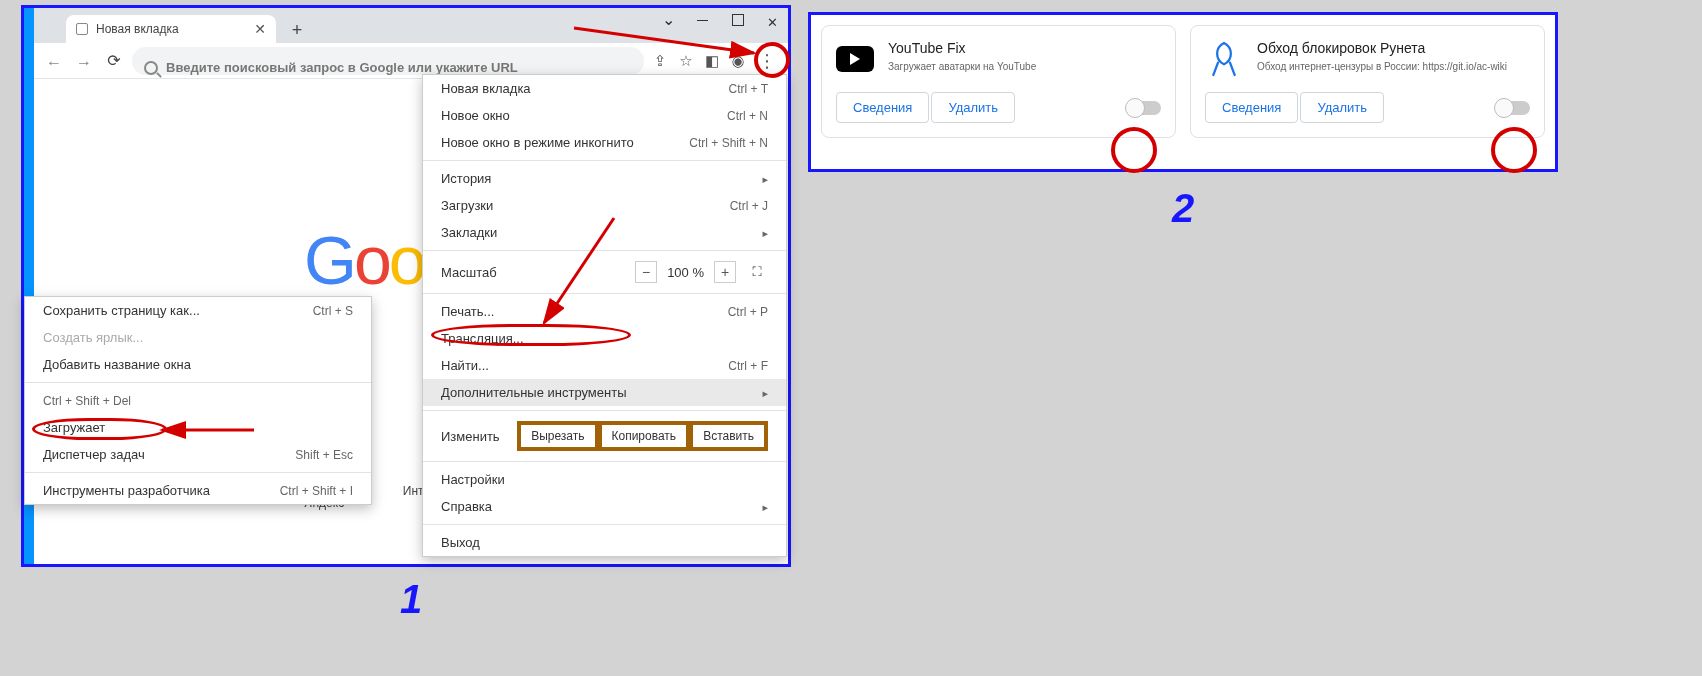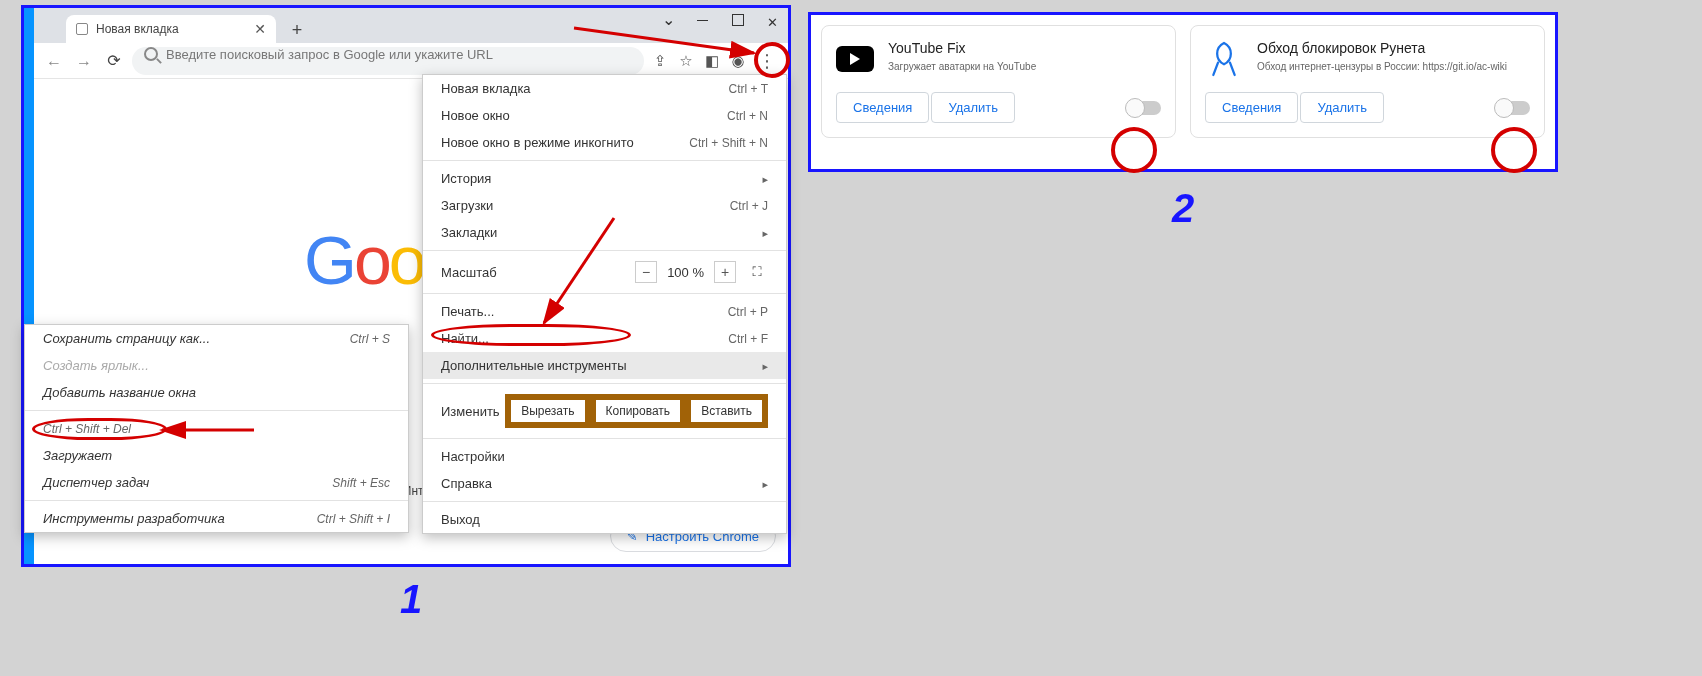--- a/index.html
+++ b/index.html
@@ -19,21 +19,21 @@
   .win-controls span { font-size:14px; }
   .win-btn { width:13px; height:13px; display:inline-block; }
   .win-chev::before { content:"⌄"; font-size:16px; position:relative; top:-4px;}
   .win-min::before { content:""; display:block; border-bottom:1px solid #333; width:11px; margin-top:6px;}
   .win-max::before { content:""; display:block; border:1px solid #333; width:10px; height:10px;}
   .win-close::before { content:"✕"; font-size:13px; }
 
   .addrbar { position:absolute; left:10px; top:35px; right:0; height:36px; background:#fff; display:flex; align-items:center; padding:0 8px; gap:6px; border-bottom:1px solid #e5e5e5; }
   .nav-btn { width:24px; text-align:center; color:#888; font-size:16px; }
   .nav-btn.active { color:#444; }
-  .omnibox { flex:1; height:28px; background:#f1f3f4; border-radius:14px; display:flex; align-items:flex-start; padding:0 12px; color:#777; gap:8px; font-size:13px; }
+  .omnibox { flex:1; height:28px; background:#f1f3f4; border-radius:14px; display:flex; align-items:flex-end; padding:0 12px; color:#777; gap:8px; font-size:13px;font-weight:bold; }
   .search-icon { width:14px; height:14px; border:2px solid #888; border-radius:50%; position:relative; }
   .search-icon::after { content:""; position:absolute; width:6px; height:2px; background:#888; transform:rotate(45deg); left:10px; top:11px; }
   .tool-icon { width:20px; text-align:center; color:#555; font-size:15px; }
   .more-btn { width:26px; height:26px; display:flex; align-items:center; justify-content:center; font-size:18px; color:#555; }
 
   .circle-red { position:absolute; border:4px solid #d40000; border-radius:50%; pointer-events:none; }
 
   .content { position:absolute; left:10px; top:71px; right:0; bottom:0; background:#fff; }
   .google-logo { position:absolute; left:270px; top:142px; width:180px; font-family: "Product Sans", Arial, sans-serif; font-size:68px; font-weight:500; letter-spacing:-3px; }
   .gB { color:#4285F4; } .gR { color:#EA4335; } .gY { color:#FBBC05; }
@@ -54,23 +54,23 @@
   .menu-row:hover,.menu-row.hl { background:#e9e9e9; }
   .menu-row .shortcut-key { color:#666; font-size:12px; }
   .menu-sep { height:1px; background:#e2e2e2; margin:4px 0; }
   .menu-arrow::after { content:"▸"; color:#666; font-size:11px; }
   .zoom-row { display:flex; align-items:center; padding:6px 18px; gap:10px; }
   .zoom-row .zlabel { flex:1; }
   .zoom-btn { width:22px; height:22px; border:1px solid #ccc; display:flex; align-items:center; justify-content:center; font-size:14px; color:#555;}
   .zoom-full { width:22px; height:22px; display:flex; align-items:center; justify-content:center;}
   .edit-row { display:flex; align-items:center; padding:6px 18px; gap:0; }
   .edit-row .elabel{ flex:1; }
-  .edit-btn { border:6px solid #a16207; padding:4px 10px; font-size:12px; margin-left:-1px; }
-
-  .menu-sub { left:0px; top:316px; width:385px;font-style:italic; }
+  .edit-btn { border:4px solid #a16207; padding:4px 10px; font-size:12px; margin-left:-1px; }
+
+  .menu-sub { left:0px; top:288px; width:348px; }
   .menu-sub .menu-row.disabled { color:#aaa; }
 
   .oval-red { position:absolute; border:3px solid #d40000; border-radius:50%/60%; pointer-events:none; }
 
   
   .arrow { position:absolute; pointer-events:none; }
   .arrow svg { overflow:visible; }
 
   
   .cards { display:flex; gap:14px; padding:10px; }
@@ -183,20 +183,23 @@
       <span>100 %</span>
       <span class="zoom-btn">+</span>
       <span class="zoom-full">⛶</span>
     </div>
     <div class="menu-sep"></div>
     <div class="menu-row">
         <span>Печать...</span>
         <span class="shortcut-key">Ctrl + P</span>
       </div>
     <div class="menu-row">
+        <span>Трансляция...</span>
+      </div>
+    <div class="menu-row">
         <span>Найти...</span>
         <span class="shortcut-key">Ctrl + F</span>
       </div>
     <div class="menu-row hl">
         <span>Дополнительные инструменты</span>
         <span class="menu-arrow"></span>
       </div>
     <div class="menu-sep"></div>
     <div class="edit-row">
       <span class="elabel">Изменить</span>

